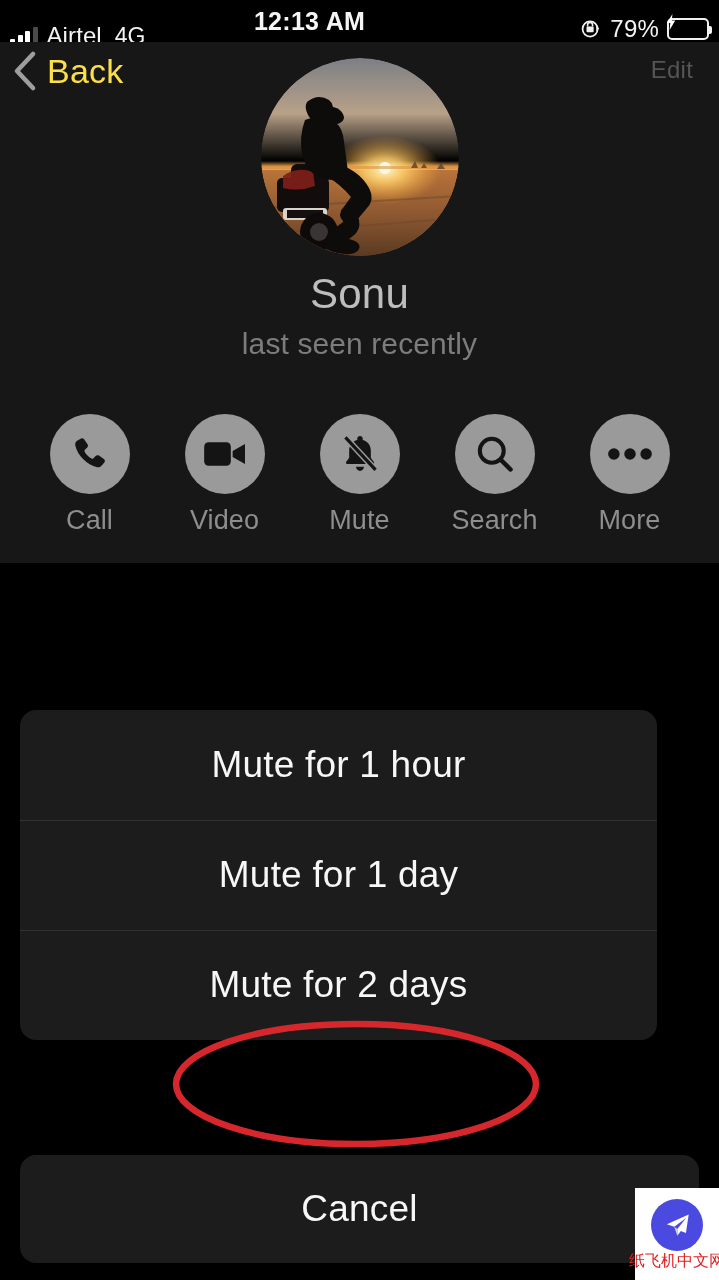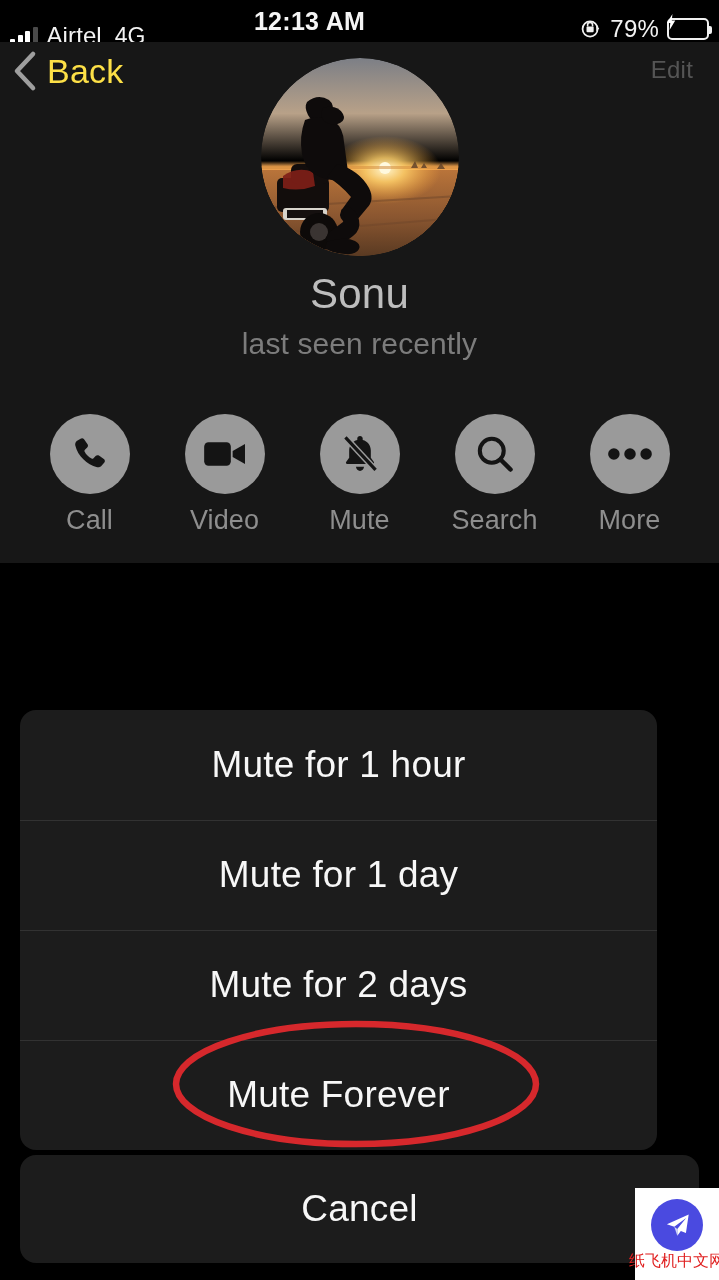--- a/index.html
+++ b/index.html
@@ -349,21 +349,20 @@
 
     </div>
   </div>
 
   <div id="chatbody"></div>
 
   <div id="sheet">
     <div class="sheet-item">Mute for 1 hour</div>
     <div class="sheet-item">Mute for 1 day</div>
     <div class="sheet-item">Mute for 2 days</div>
-    <div class="sheet-item">Mute Forever</div>
   </div>
 
   <div id="cancel-btn">Cancel</div>
 
   <div id="annot">
     <svg viewBox="0 0 372 132" width="372" height="132">
       <ellipse cx="186" cy="64" rx="180" ry="60" fill="none" stroke="#d6282c" stroke-width="6.5"></ellipse>
     </svg>
   </div>
 

